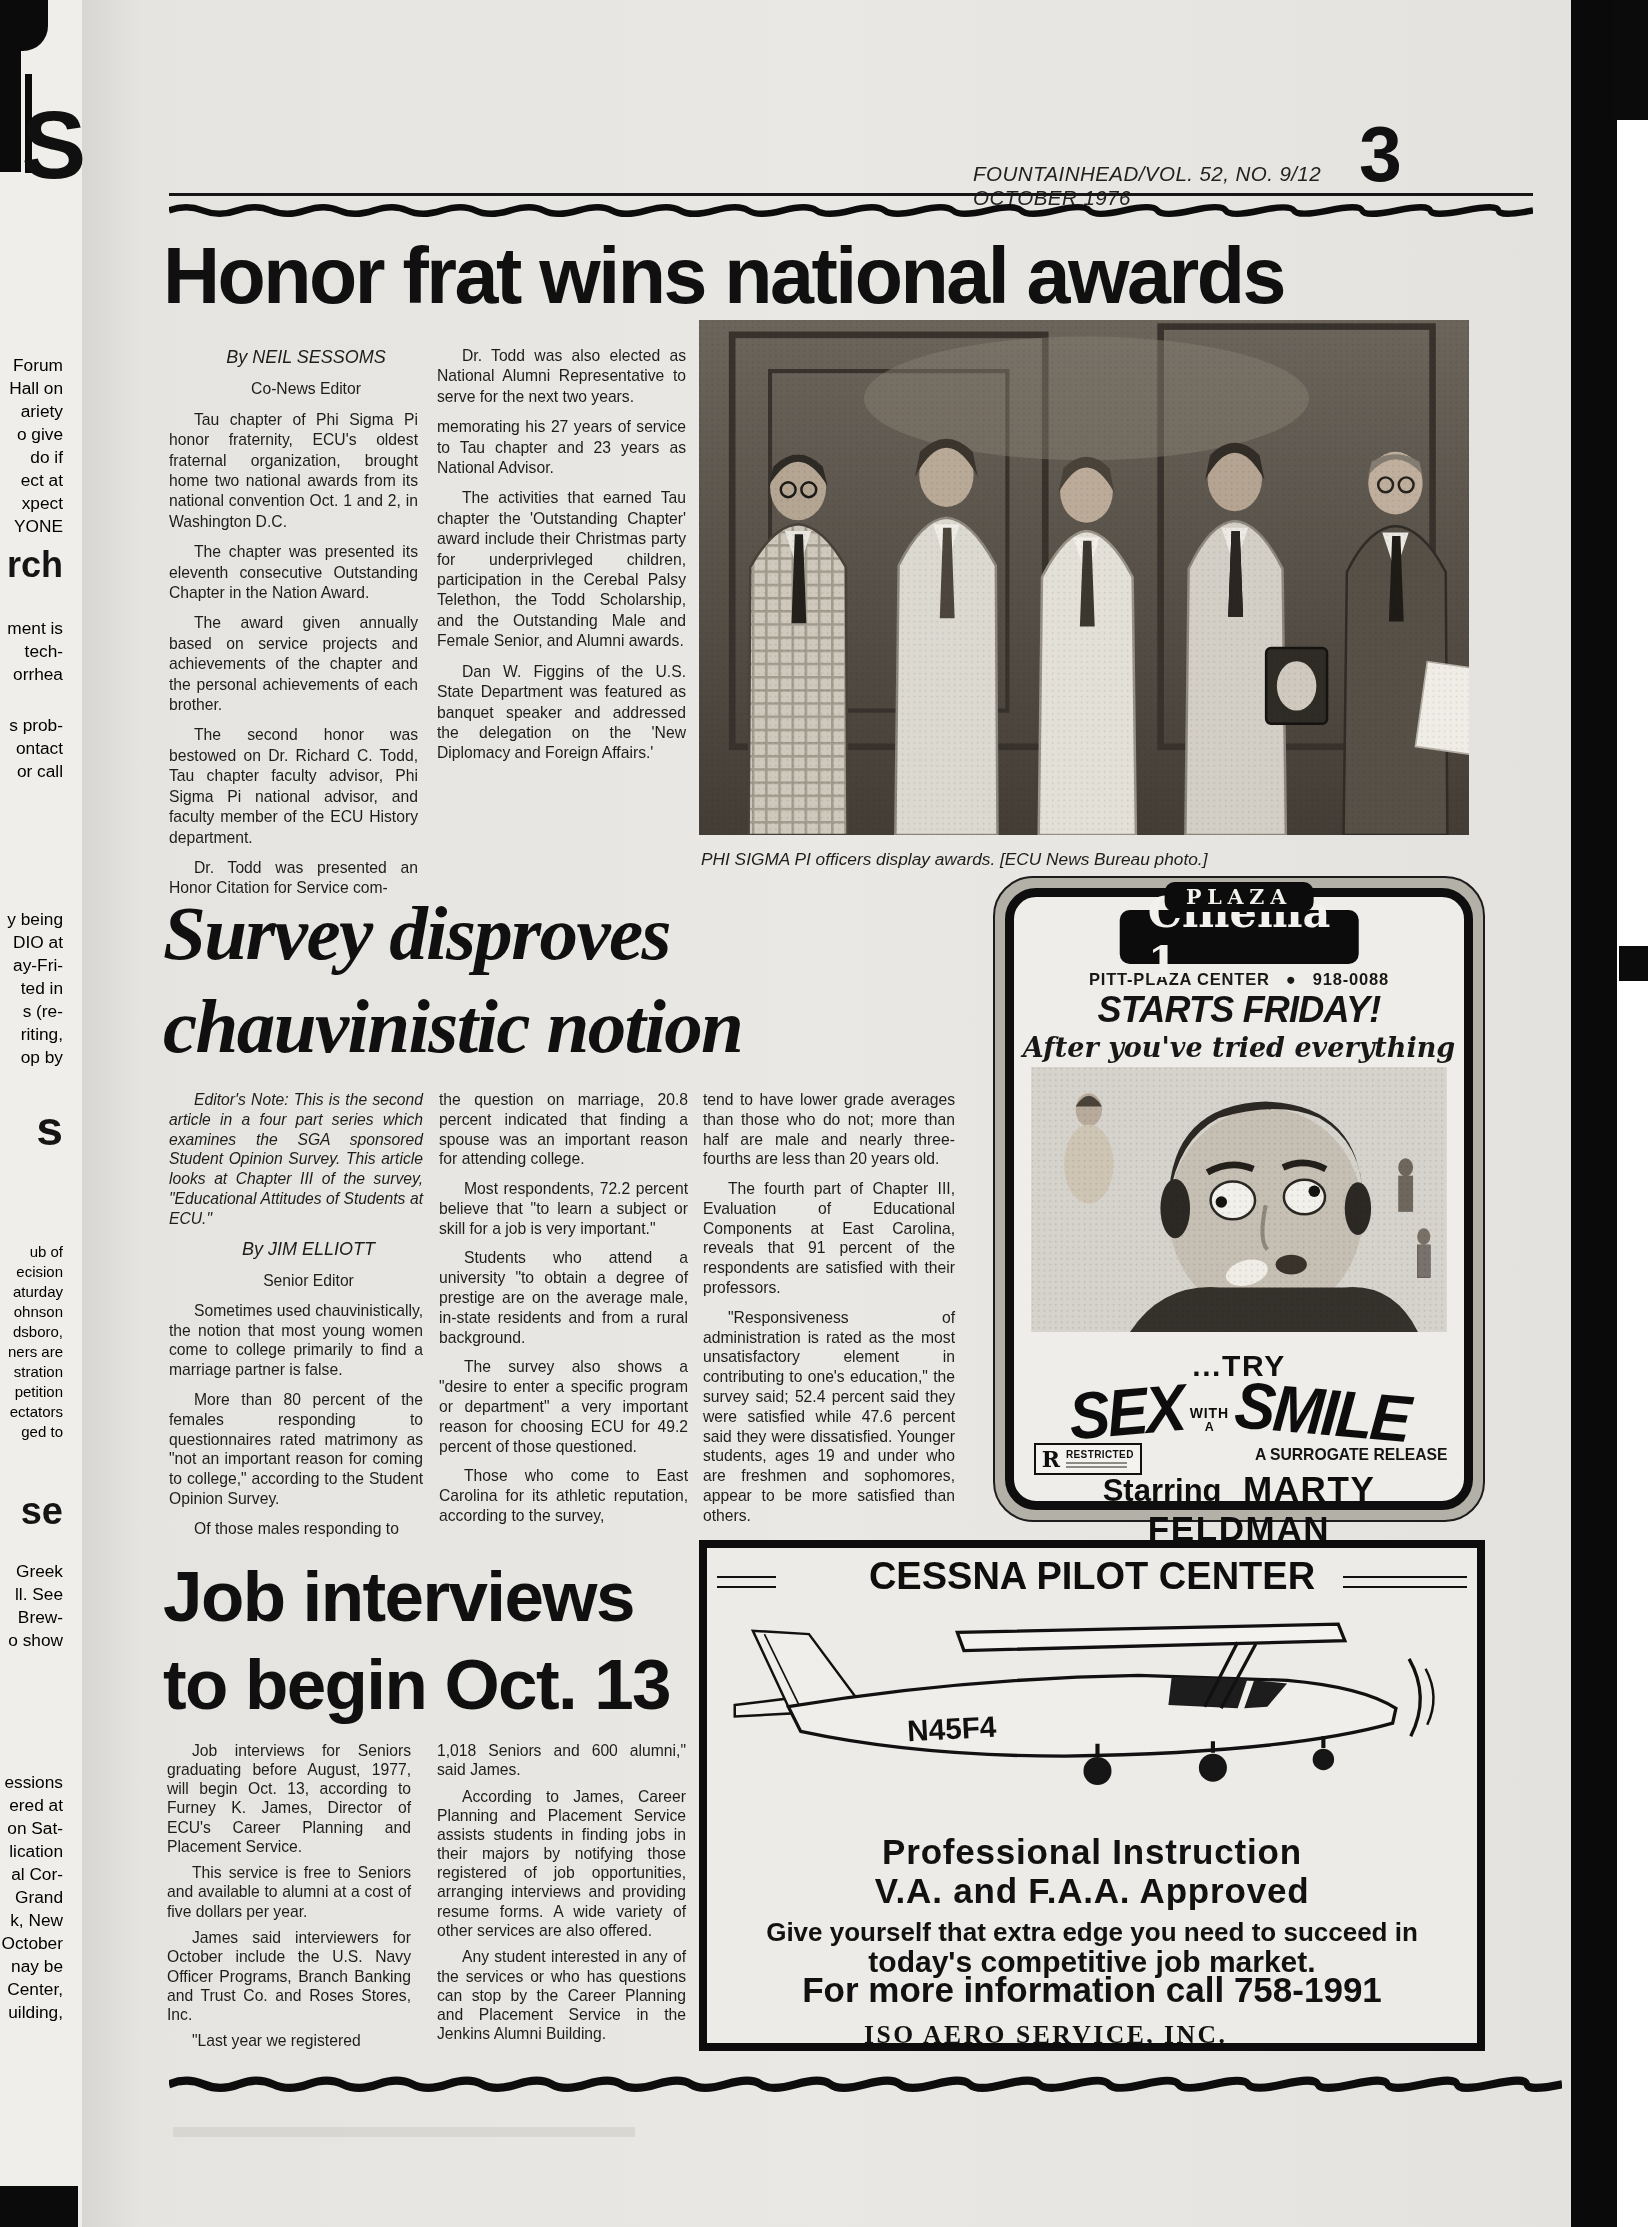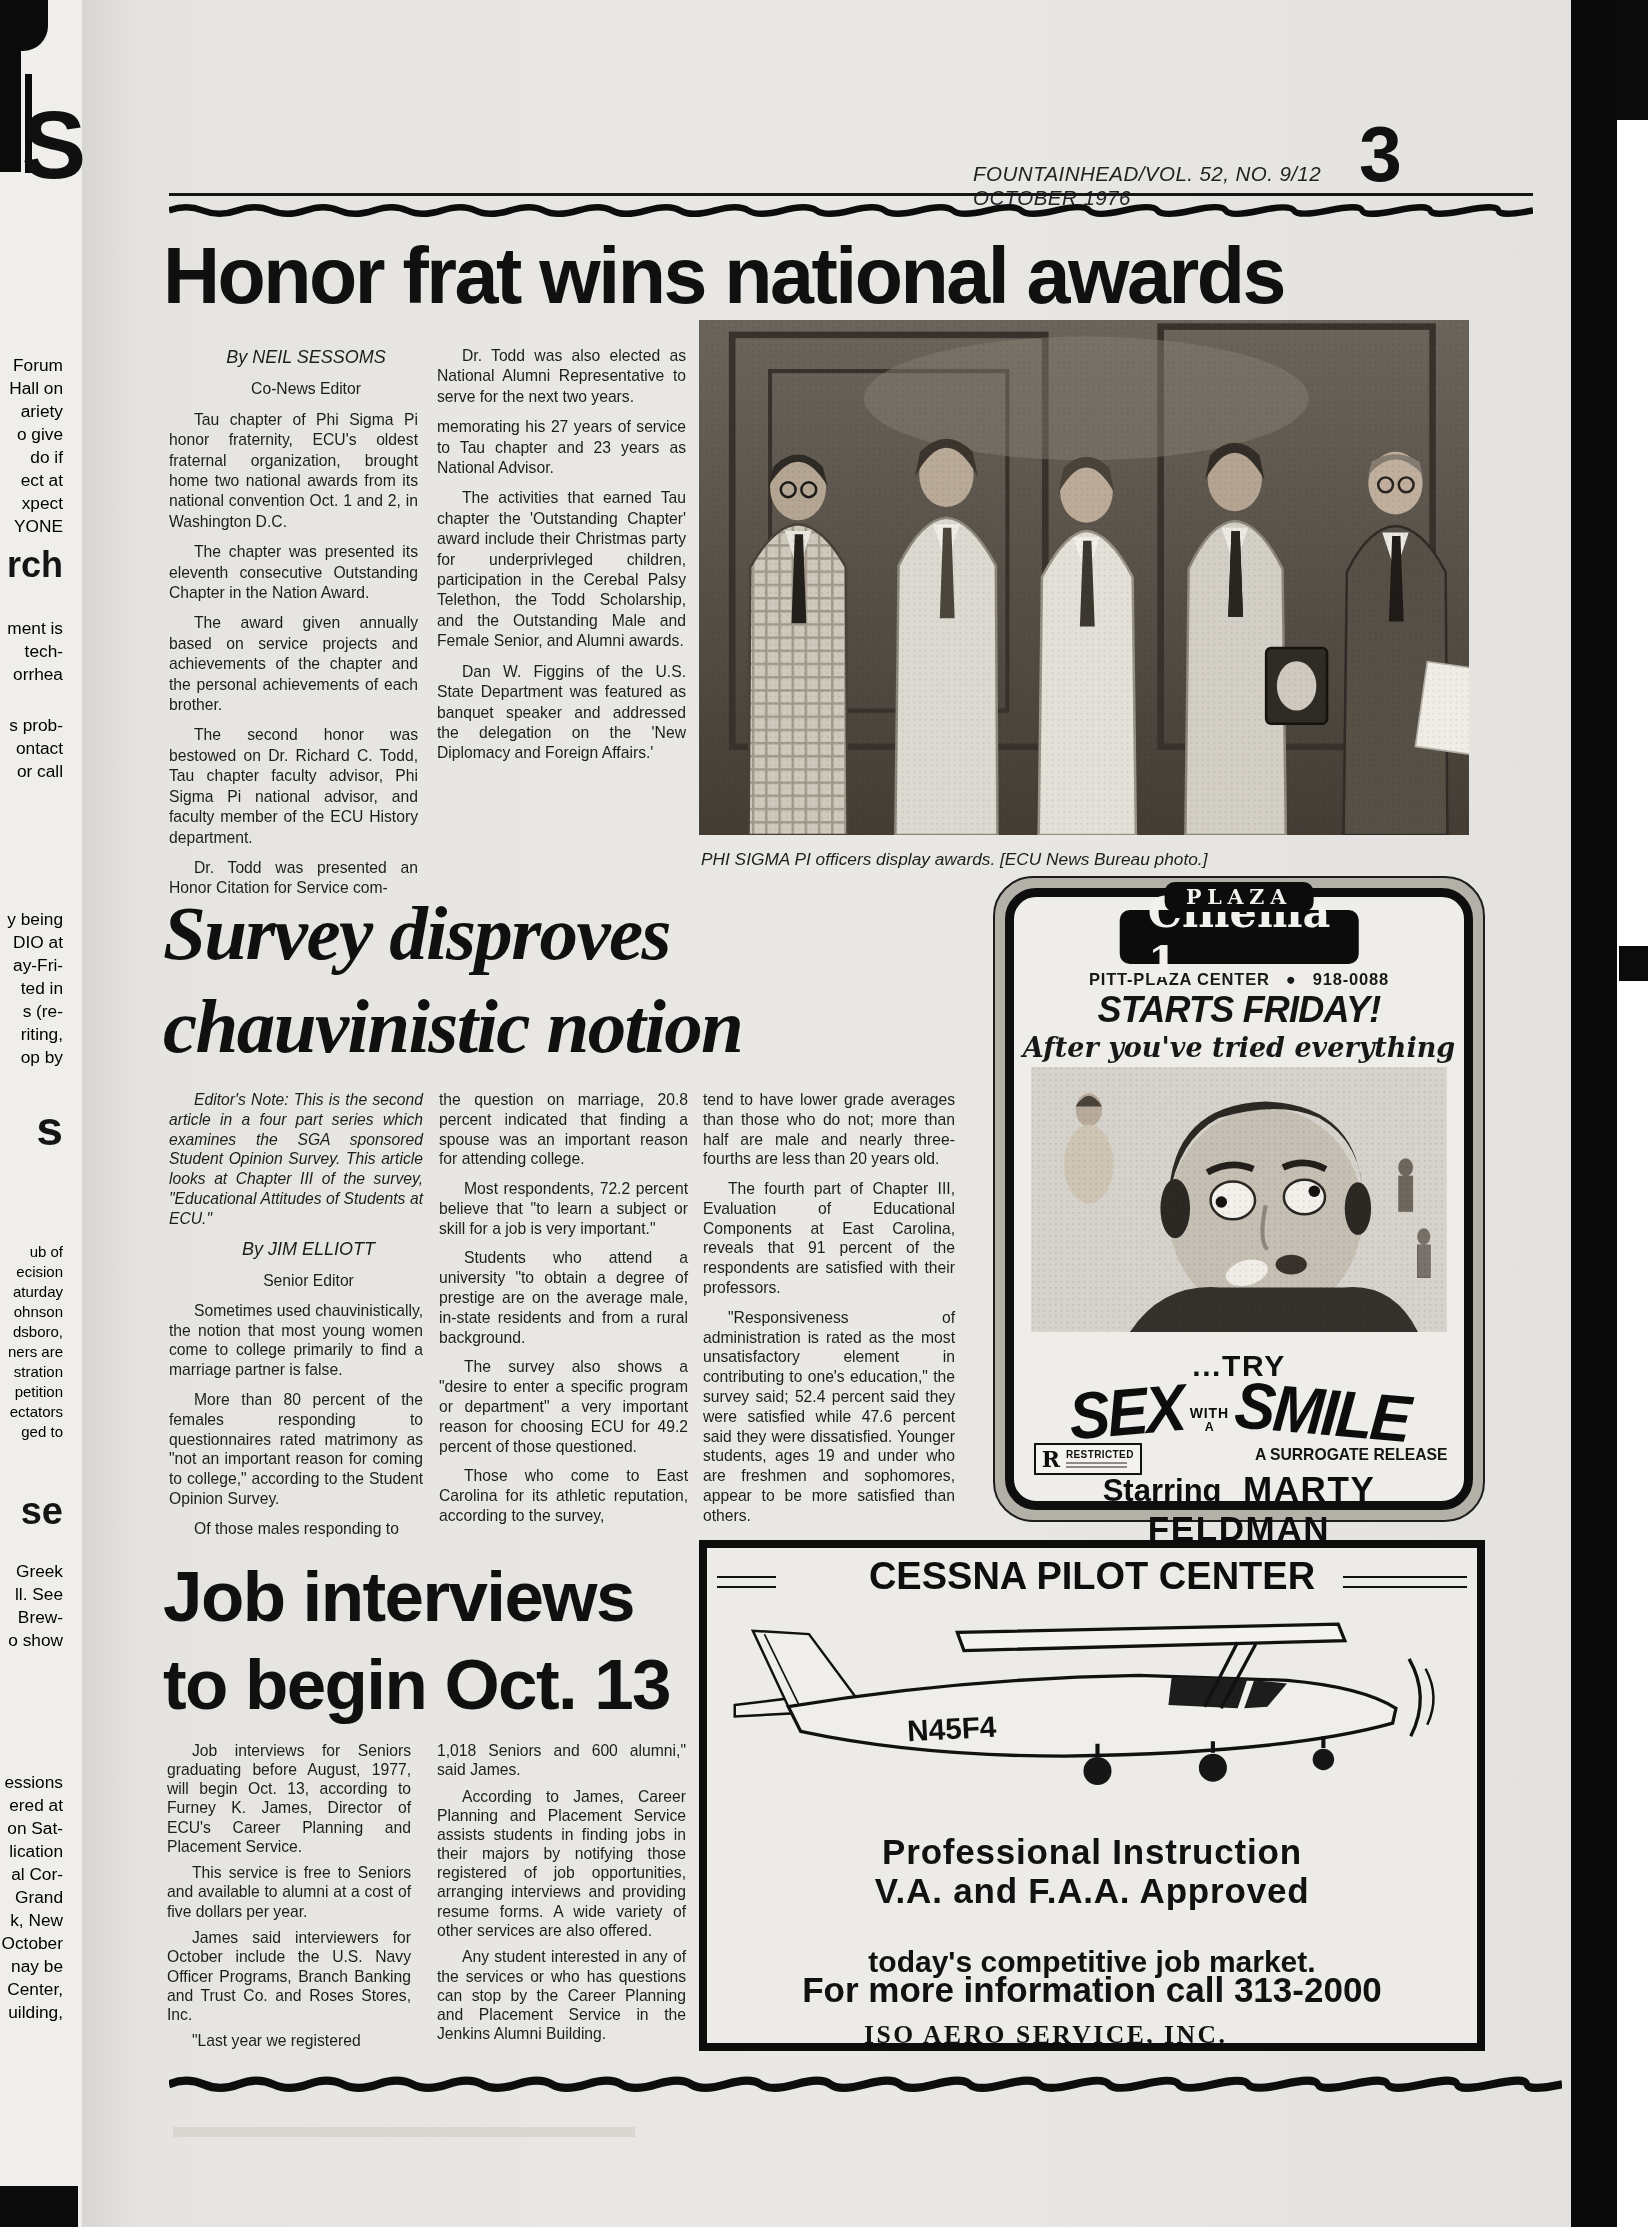--- a/index.html
+++ b/index.html
@@ -379,22 +379,23 @@
       <circle cx="470" cy="228" r="17" fill="#161616"></circle>
       <circle cx="610" cy="224" r="17" fill="#161616"></circle>
       <circle cx="744" cy="214" r="13" fill="#161616"></circle>
       <path d="M470,210 L470,195 M610,206 L610,192 M744,200 L744,186" stroke="#111" stroke-width="5"></path>
       <path d="M848,92 q26,46 2,94" stroke="#111" stroke-width="4" fill="none"></path>
       <path d="M868,104 q18,34 2,68" stroke="#111" stroke-width="3" fill="none"></path>
       <text x="240" y="192" font-size="36" font-weight="bold" fill="#111" transform="rotate(-3 240 192)">N45F4</text>
     </svg>
     <div class="ces-c ces1">Professional Instruction</div>
     <div class="ces-c ces2">V.A. and F.A.A. Approved</div>
+    <div class="ces-c ces3">Give yourself that extra edge you need to succeed in</div>
     <div class="ces-c ces4">today's competitive job market.</div>
-    <div class="ces-c ces5">For more information call 313-2000</div>
+    <div class="ces-c ces5">For more information call 758-1991</div>
     <div class="ces-co">ISO AERO SERVICE, INC.</div>
   </div>
 
   <svg class="wavy" style="left:169px;top:2076px;" width="1393" height="16.5" viewBox="0 0 1660 16" preserveAspectRatio="none">
     <path d="M0 8 Q 21 1 41 8 T 83 8 T 124 8 T 166 8 T 207 8 T 249 8 T 290 8 T 332 8 T 373 8 T 415 8 T 456 8 T 498 8 T 539 8 T 581 8 T 622 8 T 664 8 T 705 8 T 747 8 T 788 8 T 830 8 T 871 8 T 913 8 T 954 8 T 996 8 T 1037 8 T 1079 8 T 1120 8 T 1162 8 T 1203 8 T 1245 8 T 1286 8 T 1328 8 T 1369 8 T 1411 8 T 1452 8 T 1494 8 T 1535 8 T 1577 8 T 1618 8 T 1660 8" fill="none" stroke="#0d0d0d" stroke-width="8"></path>
   </svg>
 
 </div>
 
 

